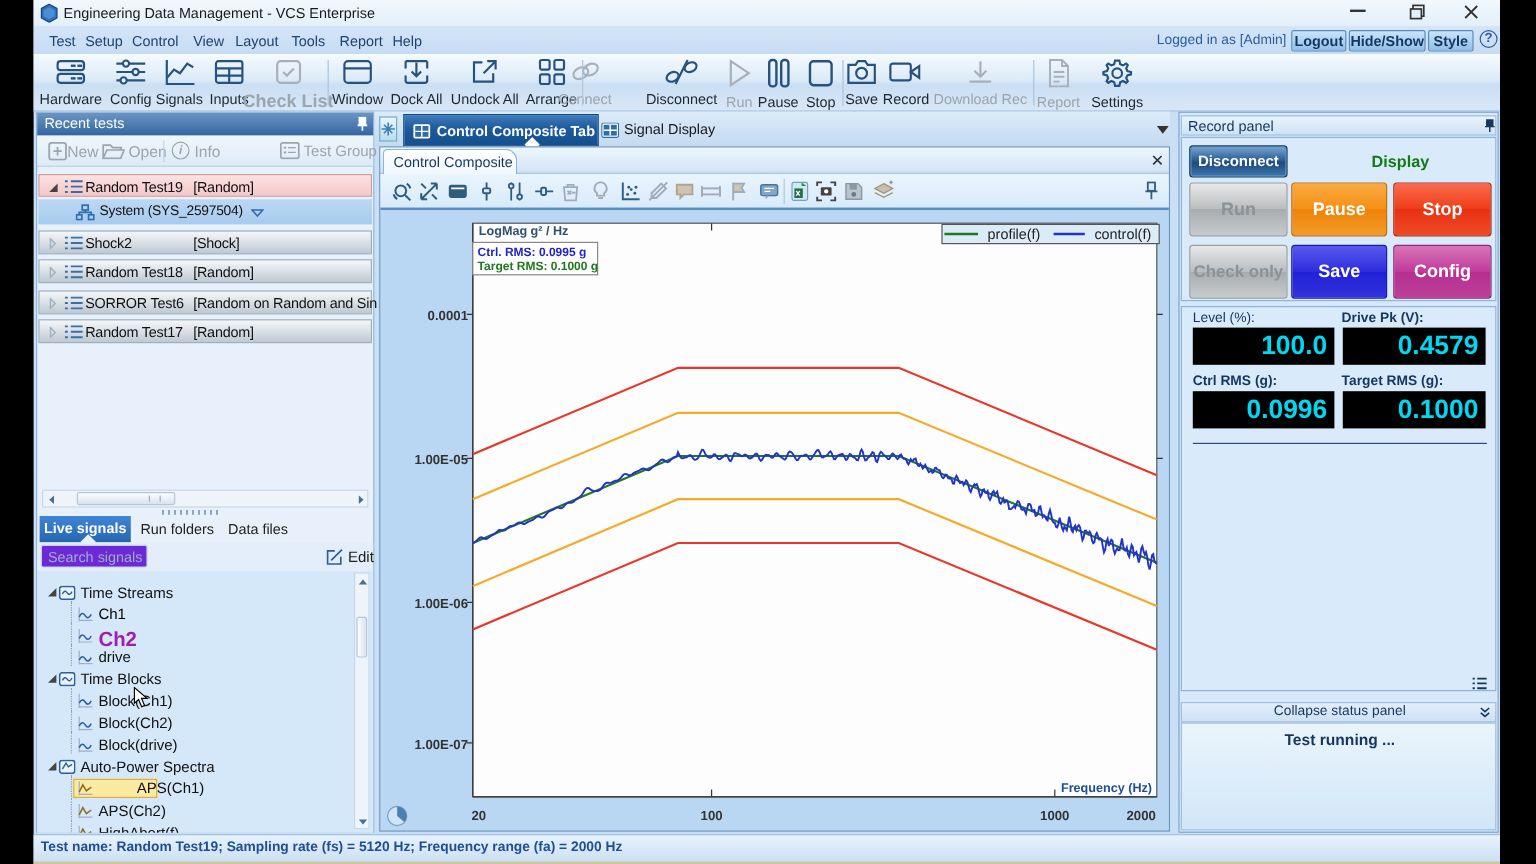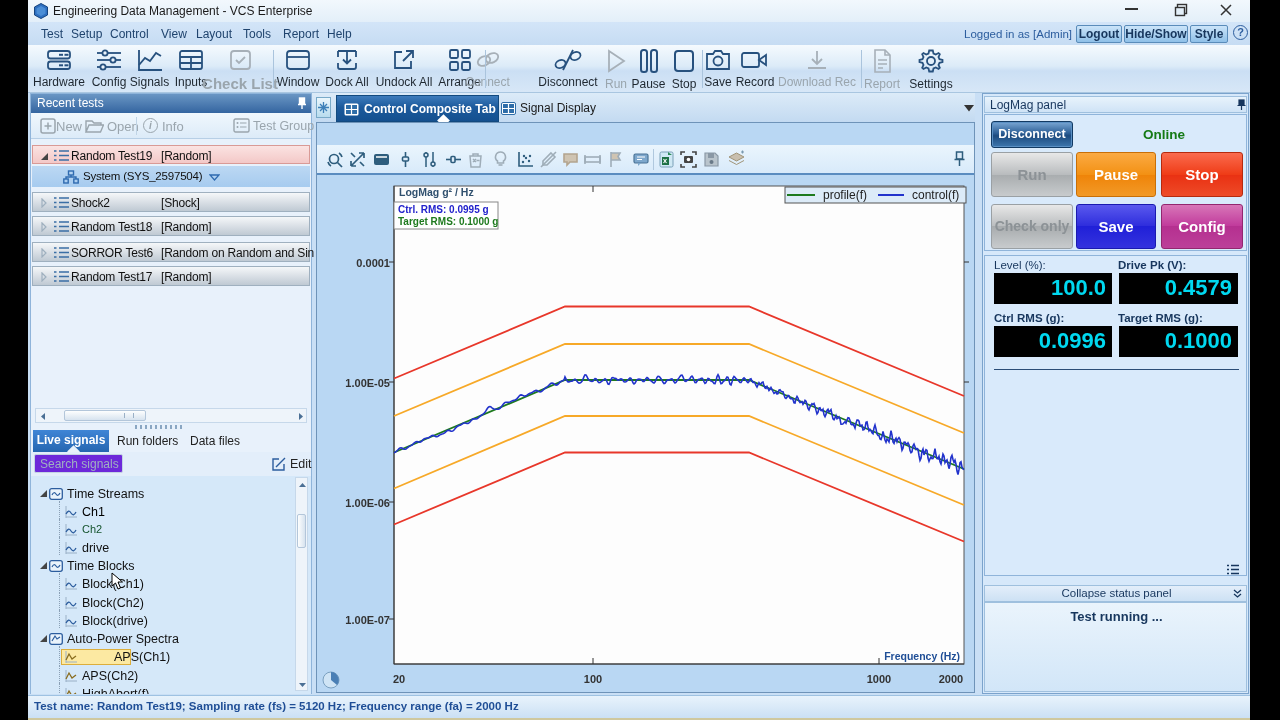--- a/index.html
+++ b/index.html
@@ -318,21 +318,21 @@
         <svg class="abs" style="left:33px;top:30px" width="14" height="12" viewBox="0 0 14 12">
           <path d="M2,0 V12 M2,11 H13" fill="none" stroke="#9ab0c6" stroke-width="1"></path>
           <path d="M2,8 Q4.5,3 7,7 T12,6" fill="none" stroke="#2c5d9e" stroke-width="1.3"></path>
         </svg>
         <span class="abs" style="left:51px;top:29px;font-size:12.5px;color:#000000;">Ch1</span>
         <div class="abs" style="left:28px;top:43px;width:1px;height:18px;border-left:1px dotted #8aa0b6;"></div>
         <svg class="abs" style="left:33px;top:48px" width="14" height="12" viewBox="0 0 14 12">
           <path d="M2,0 V12 M2,11 H13" fill="none" stroke="#9ab0c6" stroke-width="1"></path>
           <path d="M2,8 Q4.5,3 7,7 T12,6" fill="none" stroke="#2c5d9e" stroke-width="1.3"></path>
         </svg>
-        <span class="abs" style="left:51px;top:47px;font-size:11px;color:#14532d;">Ch2</span>
+        <span class="abs" style="left:51px;top:47px;font-size:17px;color:#a21caf;font-weight:bold;">Ch2</span>
         <div class="abs" style="left:28px;top:61px;width:1px;height:18px;border-left:1px dotted #8aa0b6;"></div>
         <svg class="abs" style="left:33px;top:66px" width="14" height="12" viewBox="0 0 14 12">
           <path d="M2,0 V12 M2,11 H13" fill="none" stroke="#9ab0c6" stroke-width="1"></path>
           <path d="M2,8 Q4.5,3 7,7 T12,6" fill="none" stroke="#2c5d9e" stroke-width="1.3"></path>
         </svg>
         <span class="abs" style="left:51px;top:65px;font-size:12.5px;color:#111;">drive</span>
         <svg class="abs" style="left:8px;top:85px" width="9" height="9" viewBox="0 0 9 9">
           <path d="M8,1 V8 H1 Z" fill="#444"></path>
         </svg>
         <svg class="abs" style="left:18px;top:84px" width="14" height="12" viewBox="0 0 14 12">
@@ -418,20 +418,26 @@
         <rect x="0.5" y="0.5" width="14" height="12" rx="1.5" fill="#fff" stroke="#2e6da8"></rect>
         <rect x="2" y="2" width="11" height="9" fill="#2e6da8"></rect>
         <path d="M2,6.5 H13 M7.5,2 V11" stroke="#fff" stroke-width="1.2"></path>
       </svg>
       <span class="abs" style="left:208px;top:8px;color:#1a1a1a;font-size:12px;">Signal Display</span>
       <svg class="abs" style="left:652px;top:12px" width="10" height="7" viewBox="0 0 10 7">
         <path d="M0,0 H10 L5,6.5 Z" fill="#333"></path>
       </svg>
     </div>
     <div class="abs" style="left:288px;top:122px;width:659px;height:571px;background:#b9d7f3;border:1px solid #6e93b8;">
+      <div class="abs" style="left:0;top:0;width:657px;height:22px;background:linear-gradient(#eef6fd,#cfe3f6);border-bottom:1px solid #a5c4e0;">
+        <div class="abs" style="left:2px;top:1px;width:112px;height:21px;background:linear-gradient(#fff,#f0f7fd);border:1px solid #8fb4da;border-bottom:none;border-radius:4px 10px 0 0;color:#17365d;font-size:12px;padding:3px 0 0 8px;">Control Composite</div>
+        <svg class="abs" style="left:643px;top:6px" width="9" height="9" viewBox="0 0 9 9">
+          <path d="M1,1 L8,8 M8,1 L1,8" stroke="#333" stroke-width="1.4"></path>
+        </svg>
+      </div>
       <div class="abs" style="left:0;top:22px;width:657px;height:30px;background:linear-gradient(#eaf5fd,#d8eafa);border-bottom:2px solid #5a8cc0;">
         <svg class="abs" style="left:9px;top:5px" width="19" height="19" viewBox="0 0 19 19">
           <g fill="none" stroke="#2e5d7d" stroke-width="1.7">
             <circle cx="8" cy="9" r="4.5"></circle>
             <path d="M11.5,12.5 L16,17"></path>
             <path d="M13,3 a7,7 0 0 1 3,4 M5,16 a7,7 0 0 1 -3,-4"></path>
           </g>
         </svg>
         <svg class="abs" style="left:31px;top:5px" width="19" height="19" viewBox="0 0 19 19">
           <g fill="none" stroke="#2e5d7d" stroke-width="1.7">
@@ -597,31 +603,31 @@
 <text x="81" y="50" font-size="10" font-weight="bold" fill="#1e7a1e" font-family="Liberation Sans,sans-serif">Target RMS: 0.1000 g</text>
 </g>
 <g>
 <circle cx="14" cy="505" r="8" fill="#cfe4f5" stroke="#7aa0c0" stroke-width="1"></circle>
 <path d="M14,497 a8,8 0 0 1 6,13 l-6,-5 Z" fill="#4a7fb5"></path>
 </g>
 </svg>
     </div>
 <div class="abs" style="left:954px;top:93px;width:267px;height:601px;background:#d6e8fa;border:1px solid #7ba3cc;">
       <div class="abs" style="left:1px;top:2px;width:263px;height:17px;background:linear-gradient(#e8f3fc,#cfe3f6);border:1px solid #9fc0de;">
-        <span class="abs" style="left:5px;top:1px;font-size:12px;color:#17365d;">LogMag panel</span>
+        <span class="abs" style="left:5px;top:1px;font-size:12px;color:#17365d;">Record panel</span>
         <svg class="abs" style="left:252px;top:2px" width="9" height="12" viewBox="0 0 9 12">
           <g stroke="#17365d" stroke-width="1.2" fill="none">
             <rect x="2" y="1" width="5" height="5" fill="#17365d"></rect>
             <path d="M0.5,6.5 H8.5 M4.5,6.5 V11"></path>
           </g>
         </svg>
       </div>
       <div class="abs" style="left:1px;top:20px;width:263px;height:137px;background:#d9eafb;border:1px solid #8fb4da;">
         <div class="abs" style="left:6px;top:6px;width:82px;height:27px;background:linear-gradient(#7aa7d4,#2d5f96 45%,#1c4a7e 55%,#3e77ae);border:1px solid #123a63;border-radius:3px;color:#fff;font-size:12.5px;font-weight:bold;text-align:center;line-height:25px;box-shadow:0 0 0 1px #5b90c4 inset;">Disconnect</div>
-        <span class="abs" style="left:158px;top:12px;font-size:13.5px;font-weight:bold;color:#157a15;">Online</span>
+        <span class="abs" style="left:158px;top:12px;font-size:13.5px;font-weight:bold;color:#157a15;">Display</span>
         <div class="abs" style="left:6px;top:37px;width:82px;height:45px;background:linear-gradient(#e8e8e8,#b9bcbe 50%,#a8acae 50%,#c8cbcd);border:1px solid #9aa0a4;border-radius:3px;color:#8c9296;font-size:15px;font-weight:bold;text-align:center;line-height:43px;">Run</div>
         <div class="abs" style="left:91px;top:37px;width:80px;height:45px;background:linear-gradient(#fbaa43,#f39114 50%,#ef8307 50%,#f29a28);border:1px solid #c86f08;border-radius:3px;color:#fff;font-size:15px;font-weight:bold;text-align:center;line-height:43px;">Pause</div>
         <div class="abs" style="left:176px;top:37px;width:82px;height:45px;background:linear-gradient(#fa6b4e,#ef3c17 50%,#e93012 50%,#ee4b28);border:1px solid #b52a0e;border-radius:3px;color:#fff;font-size:15px;font-weight:bold;text-align:center;line-height:43px;">Stop</div>
         <div class="abs" style="left:6px;top:89px;width:82px;height:45px;background:linear-gradient(#e8e8e8,#b9bcbe 50%,#a8acae 50%,#c8cbcd);border:1px solid #9aa0a4;border-radius:3px;color:#8c9296;font-size:14px;font-weight:bold;text-align:center;line-height:43px;">Check only</div>
         <div class="abs" style="left:91px;top:89px;width:80px;height:45px;background:linear-gradient(#5a59ee,#2d2cdc 50%,#2020d8 50%,#3433de);border:1px solid #1a1ab0;border-radius:3px;color:#fff;font-size:15px;font-weight:bold;text-align:center;line-height:43px;">Save</div>
         <div class="abs" style="left:176px;top:89px;width:82px;height:45px;background:linear-gradient(#d876b8,#c0399b 50%,#b53090 50%,#bc3f99);border:1px solid #93266f;border-radius:3px;color:#fff;font-size:15px;font-weight:bold;text-align:center;line-height:43px;">Config</div>
       </div>
       <div class="abs" style="left:1px;top:161px;width:263px;height:321px;background:#d9eafb;border:1px solid #8fb4da;">
         <span class="abs" style="left:9px;top:3px;font-size:11.5px;font-weight:normal;color:#17365d;">Level (%):</span>
         <span class="abs" style="left:133px;top:3px;font-size:11.5px;font-weight:bold;color:#17365d;">Drive Pk (V):</span>

